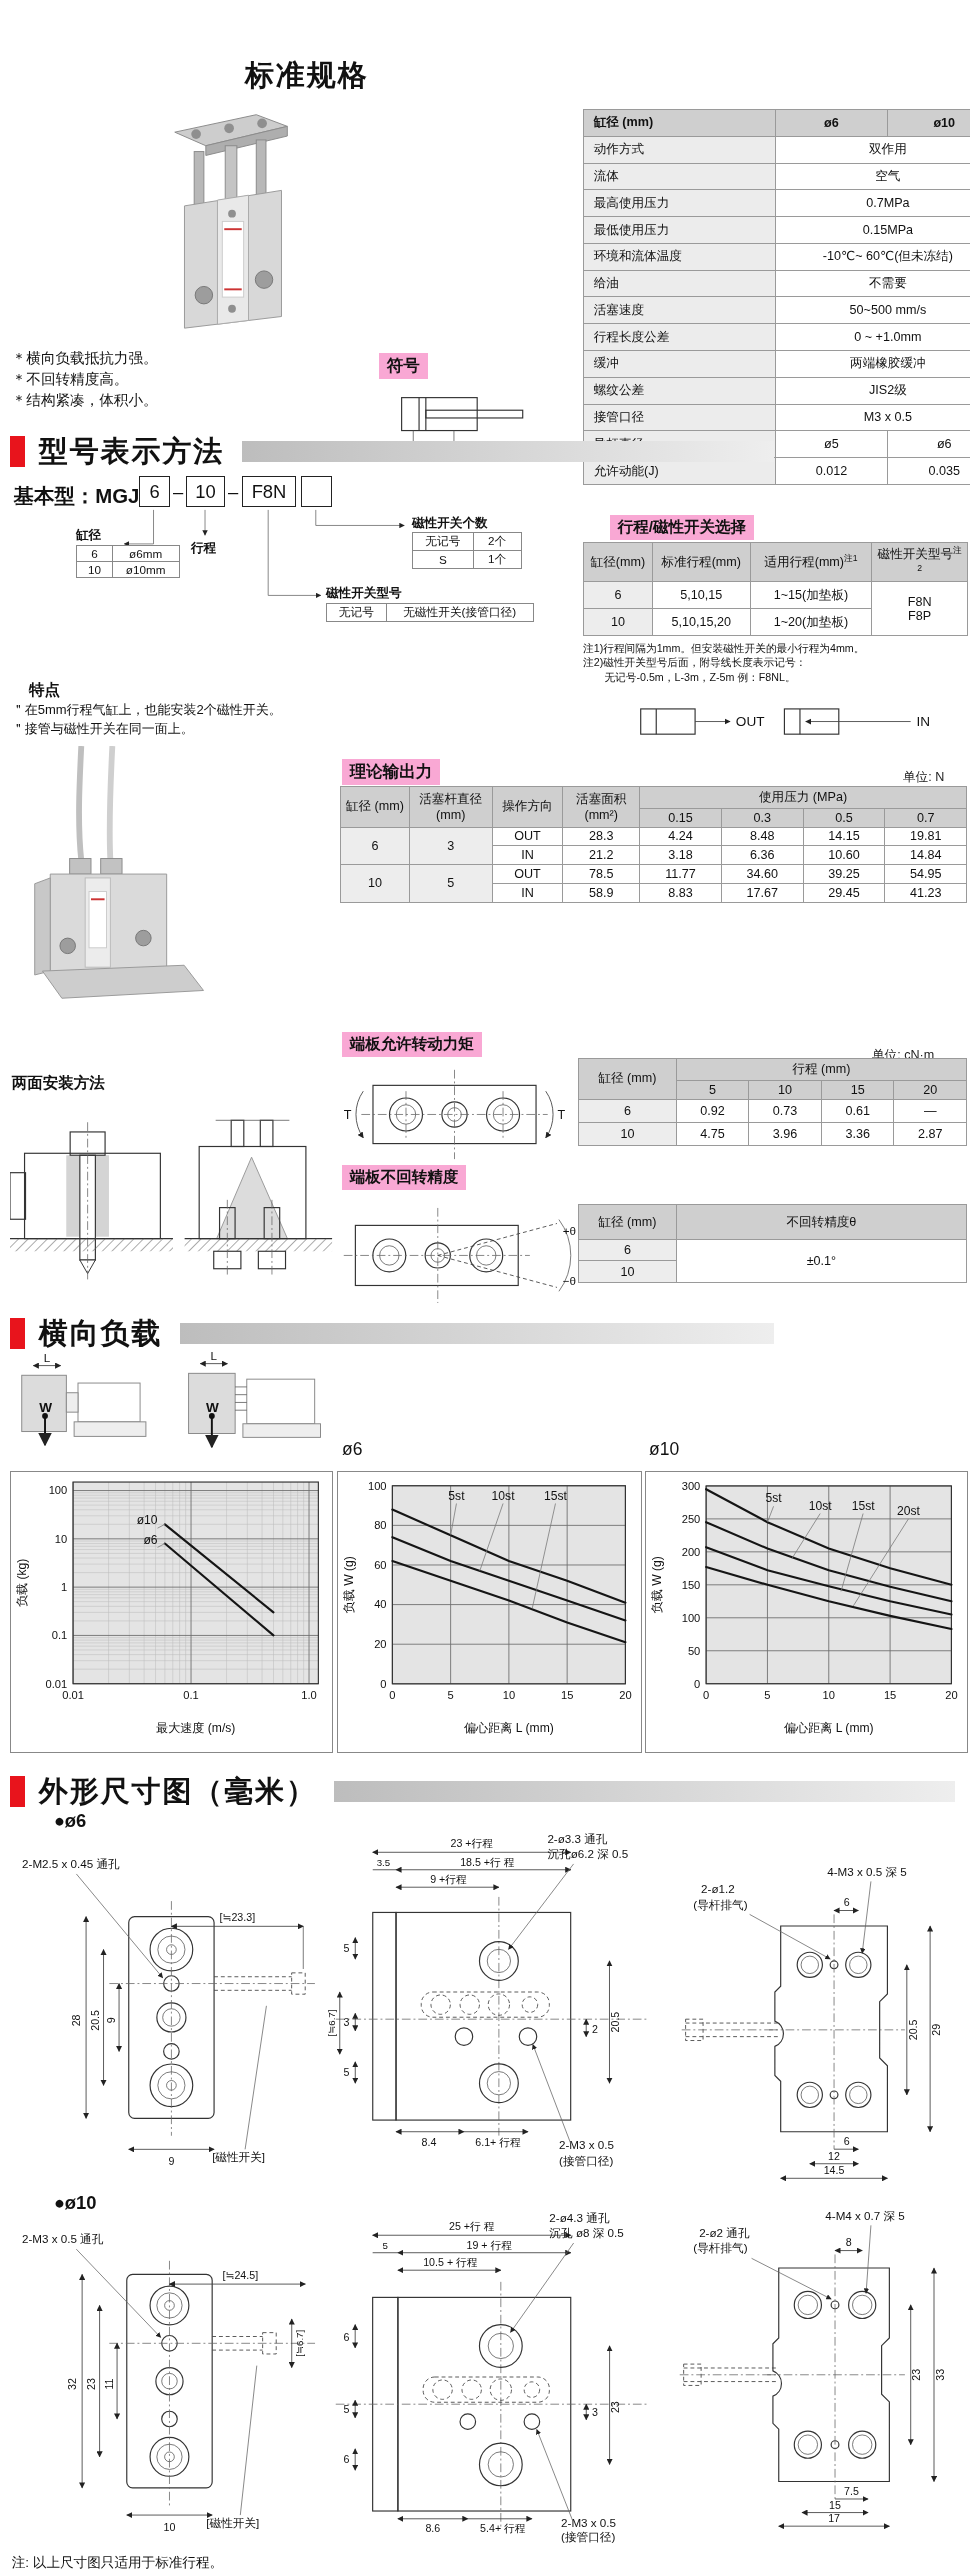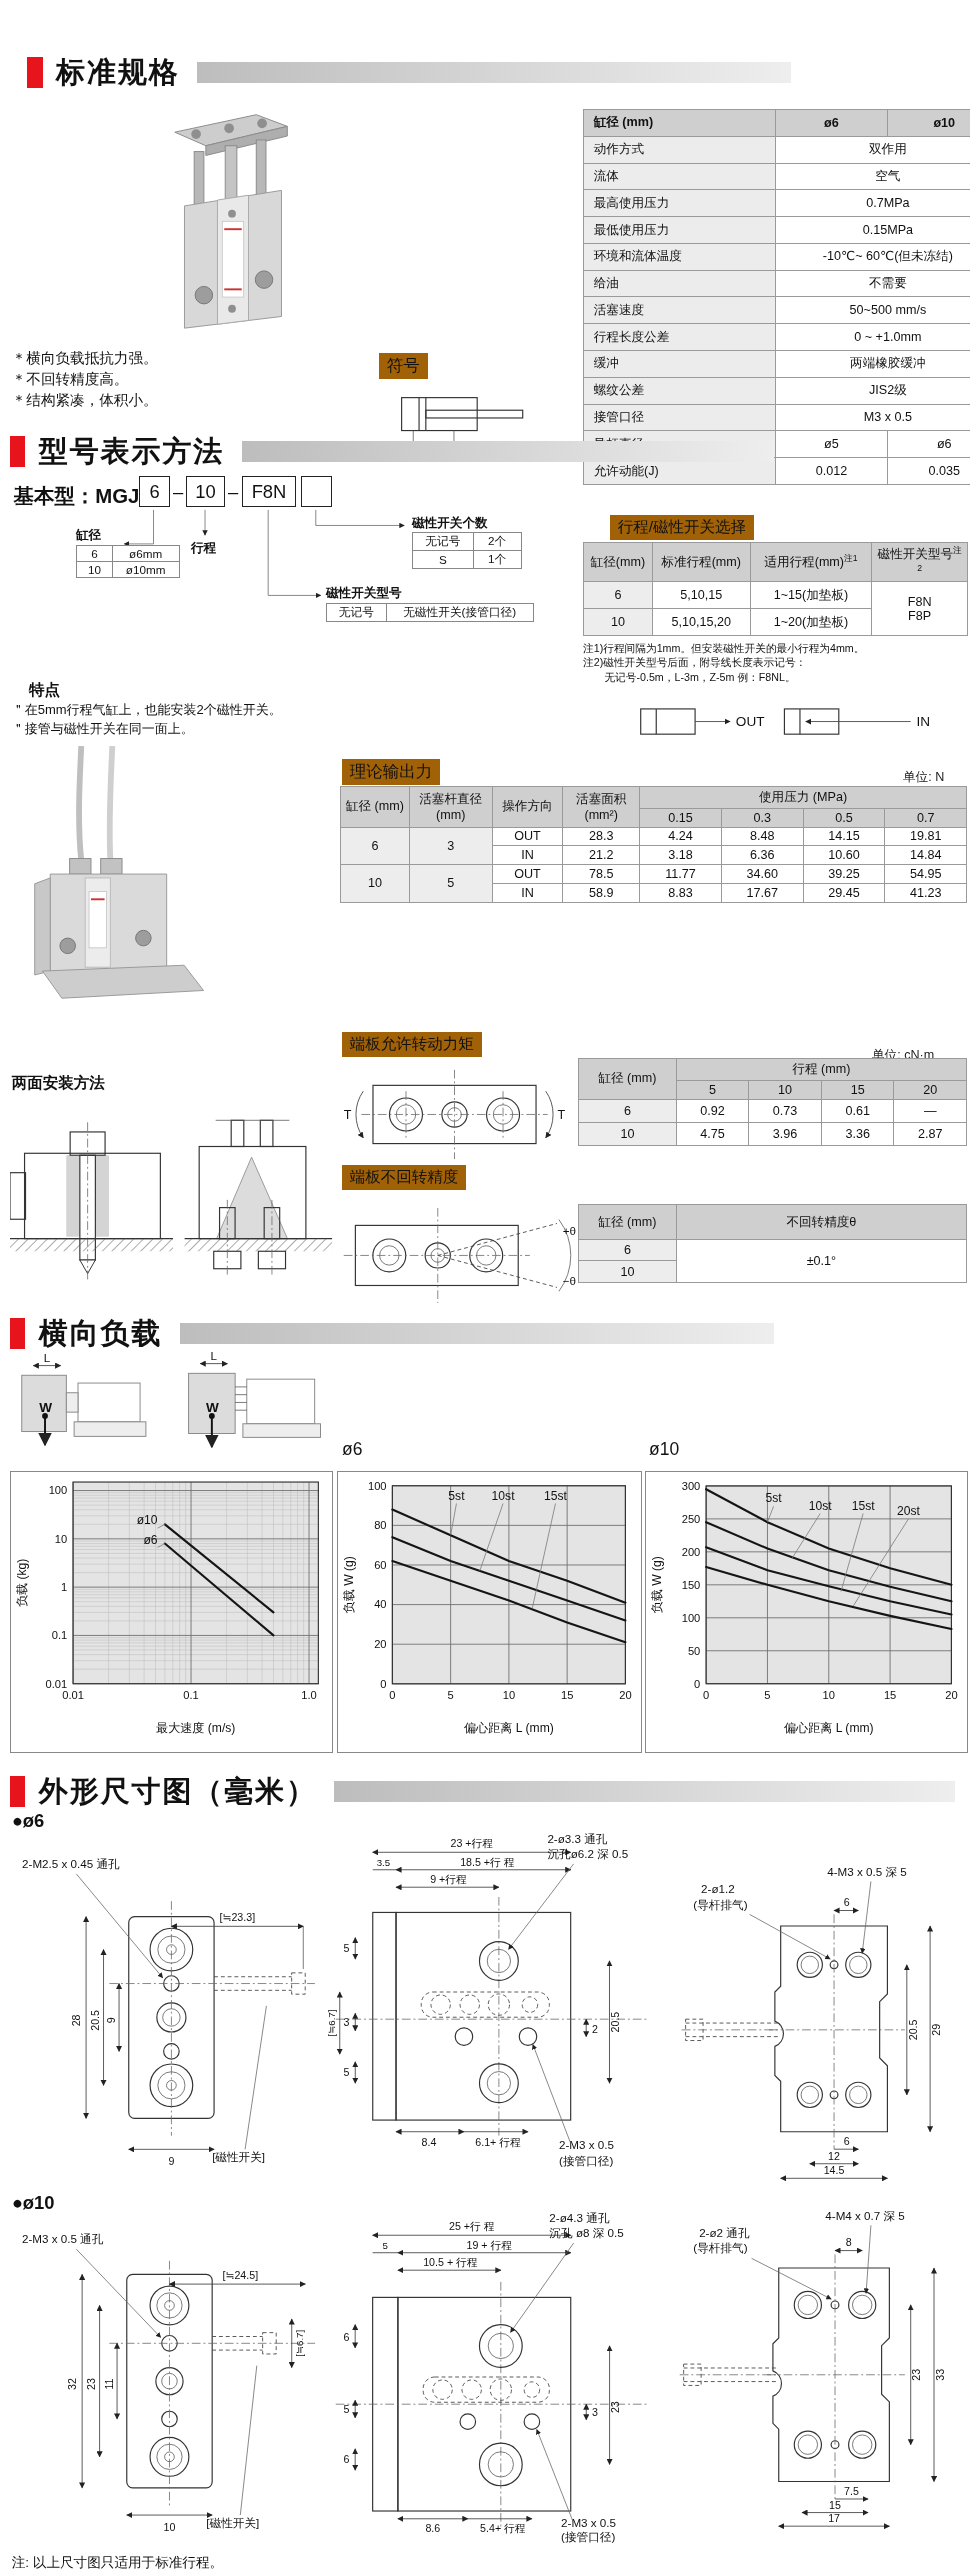--- a/index.html
+++ b/index.html
@@ -3,40 +3,40 @@
 <meta charset="utf-8">
 <style>
   html,body{margin:0;padding:0;background:#fff;}
   #page{position:relative;width:971px;height:2576px;background:#fff;overflow:hidden;
         font-family:"Liberation Sans","DejaVu Sans",sans-serif;color:#111;}
   .abs{position:absolute;}
   .sec-hdr{position:absolute;display:flex;align-items:center;height:33px;}
   .sec-hdr .red{width:15.5px;height:31px;background:#e8141c;margin-right:13.6px;}
   .sec-hdr .ttl{font-size:29px;font-weight:bold;letter-spacing:1.9px;white-space:nowrap;}
   .sec-hdr .bar{height:21.4px;margin-left:17.5px;background:linear-gradient(to right,#bdbdbd,#eeeeee);}
-  .subttl{font-size:15.5px;font-weight:normal;background:#a16207;padding:1.9px 7.8px;white-space:nowrap;}
+  .subttl{font-size:15.5px;font-weight:bold;background:#f9a8d4;padding:1.9px 7.8px;white-space:nowrap;}
   .plainttl{font-size:15.5px;font-weight:bold;white-space:nowrap;}
   .unit{font-size:12.6px;color:#222;}
   table{border-collapse:collapse;}
   td,th{font-size:12.6px;padding:1.9px 3.9px;}
   
   .spec{width:385px;table-layout:fixed;}
   .spec td{border:1px solid #9a9a9a;height:22px;text-align:center;background:#fff;}
   .spec td.lbl{background:#ececec;text-align:left;padding-left:9.7px;width:177px;}
   .spec tr.hd td{background:#cfcfcf;font-weight:bold;}
   
   .dt td{border:1px solid #9a9a9a;text-align:center;background:#fff;}
   .dt td.hd{background:#cfcfcf;}
   .dt td.lt{background:#ededed;}
   .mini td{border:1px solid #888;font-size:11.7px;padding:1px 4.9px;text-align:center;background:#fff;}
   .minilbl{font-size:12.6px;font-weight:bold;white-space:nowrap;}
   .notes{font-size:10.7px;line-height:1.35;color:#111;}
   .feat{font-size:13px;line-height:1.45;}
   .chartbox{position:absolute;border:1px solid #888;background:#fff;}
-  .bullet{font-size:18.4px;font-weight:bold;}
+  .bullet{font-size:18.4px;font-weight:bold;margin-left:42px;}
   svg text{font-family:"Liberation Sans","DejaVu Sans",sans-serif;fill:#111;}
   .ol{stroke:#333;stroke-width:1.2;fill:none;}
   .thin{stroke:#555;stroke-width:0.8;fill:none;}
   .dl{stroke:#444;stroke-width:0.9;fill:none;}
   .ld{stroke:#666;stroke-width:0.8;fill:none;}
   .cl{stroke:#666;stroke-width:0.8;fill:none;stroke-dasharray:9 3 2 3;}
   .hd2{stroke:#444;stroke-width:0.9;fill:none;stroke-dasharray:4 3;}
   .t10{font-size:10px;} .t11{font-size:11px;} .t12{font-size:12px;} .t13{font-size:13px;} .t14{font-size:14px;}
 </style>
 </head>
@@ -48,21 +48,21 @@
   <defs>
     <pattern id="hatch" width="7" height="7" patternUnits="userSpaceOnUse" patternTransform="rotate(45)">
       <line x1="0" y1="0" x2="0" y2="7" stroke="#555" stroke-width="1"></line>
     </pattern>
     <marker id="ar" viewBox="0 0 10 10" refX="9" refY="5" markerWidth="7" markerHeight="7" orient="auto-start-reverse">
       <path d="M0,0 L10,5 L0,10 z" fill="#222"></path>
     </marker>
   </defs>
 </svg>
 
-<div class="sec-hdr" style="left:27px;top:56px;">
+<div class="sec-hdr" style="left:1px;top:56px;flex-direction:column;">
   <div class="red"></div>
   <span class="ttl">标准规格</span>
   <div class="bar" style="width:594px;"></div>
 </div>
 
 <svg class="abs" style="left:167px;top:105px;" width="131" height="228" viewBox="0 0 135 235">
   <polygon points="8,28 92,10 124,22 40,42" fill="#cdcdcd" stroke="#8a8a8a"></polygon>
   <polygon points="40,42 124,22 124,32 40,52" fill="#aeaeae" stroke="#8a8a8a"></polygon>
   <circle cx="30" cy="30" r="5" fill="#8f8f8f"></circle>
       <circle cx="64" cy="24" r="5" fill="#8f8f8f"></circle>

